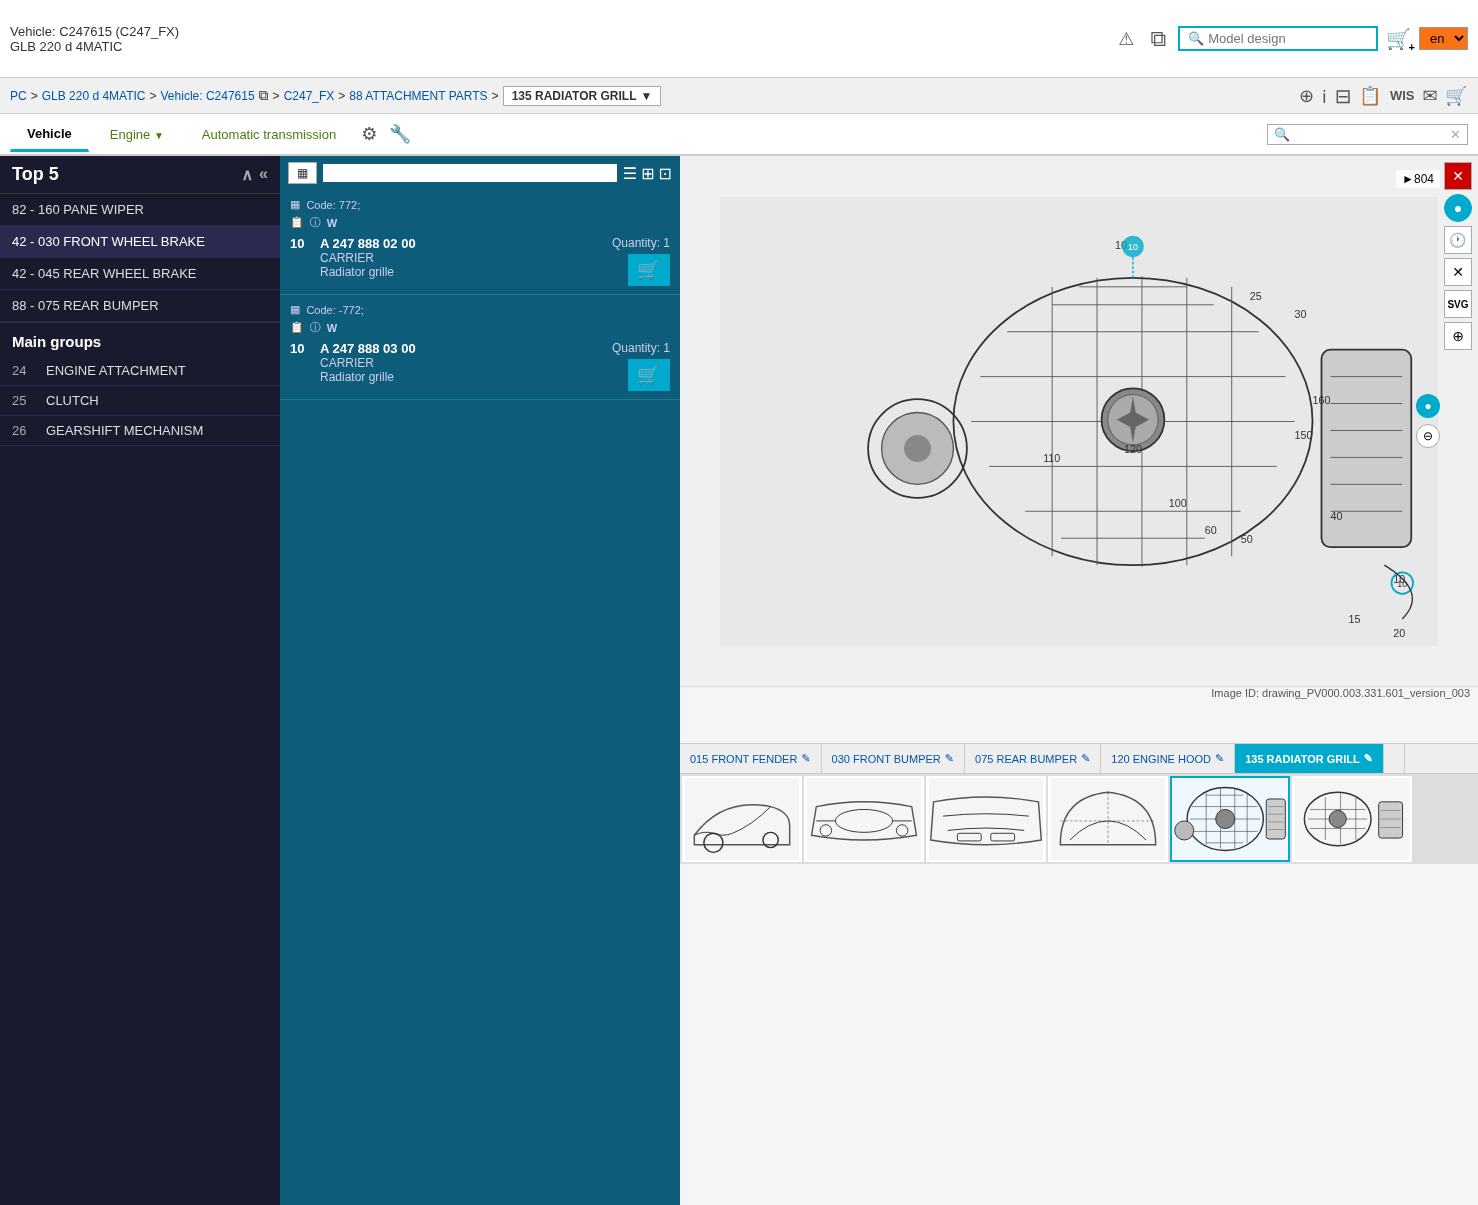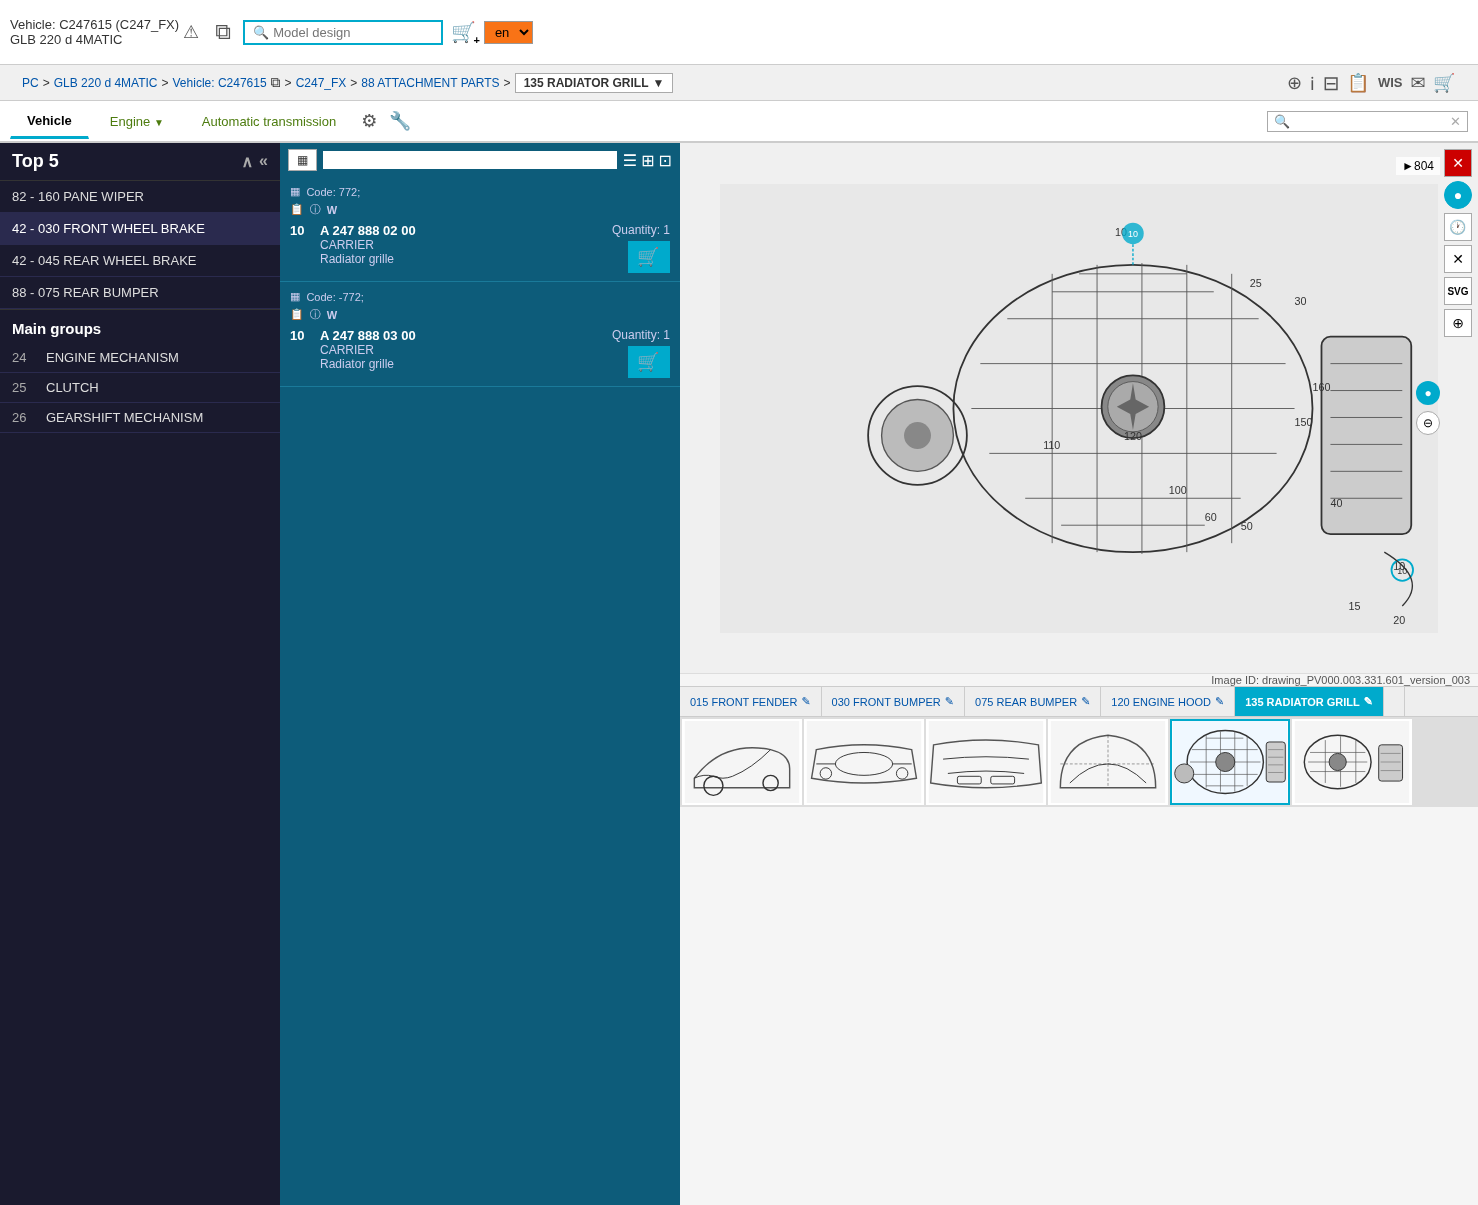--- a/index.html
+++ b/index.html
@@ -2,24 +2,25 @@
 <html><head>
   <meta charset="utf-8">
   <style>
     * { box-sizing: border-box; margin: 0; padding: 0; font-family: Arial, sans-serif; }
     body { width: 1478px; height: 1205px; overflow: hidden; background: #fff; font-size: 13px; }
 
     
     .top-bar {
       display: flex;
       align-items: center;
+      justify-content: space-between;
       background: #fff;
       padding: 6px 10px;
       border-bottom: 1px solid #ccc;
-      height: 65px;
+      height: 78px;
     }
     .top-bar-left { display: flex; flex-direction: column; font-size: 13px; color: #333; }
     .top-bar-right { display: flex; align-items: center; gap: 8px; }
     .lang-select {
       border: 1px solid #999;
       padding: 2px 6px;
       font-size: 13px;
       background: #f97316;
       cursor: pointer;
     }
@@ -63,21 +64,21 @@
       color: #000;
       font-weight: bold;
     }
 
     
     .breadcrumb-bar {
       display: flex;
       align-items: center;
       justify-content: space-between;
       background: #f0f0f0;
-      padding: 5px 22px;
+      padding: 5px 10px;
       border-bottom: 1px solid #ccc;
       height: 36px;
     }
     .breadcrumb { display: flex; align-items: center; gap: 4px; font-size: 12px; color: #0055aa; }
     .breadcrumb span { color: #333; }
     .breadcrumb a { color: #0055aa; cursor: pointer; text-decoration: none; }
     .bc-active {
       background: #fff;
       border: 1px solid #aaa;
       padding: 2px 8px;
@@ -316,20 +317,21 @@
       text-align: right;
       padding: 0 8px;
       border-top: 1px solid #ddd;
     }
 
     
     .bottom-section {
       height: 120px;
       border-top: 1px solid #ccc;
       background: #f97316;
+      margin-top: 44px;
     }
     .thumb-tabs {
       display: flex;
       background: #eee;
       border-bottom: 1px solid #ccc;
       height: 30px;
       align-items: stretch;
     }
     .thumb-tab {
       display: flex;
@@ -460,21 +462,21 @@
       </div>
     </div>
     <div class="left-panel-scroll">
       <div class="top5-item">82 - 160 PANE WIPER</div>
       <div class="top5-item active">42 - 030 FRONT WHEEL BRAKE</div>
       <div class="top5-item">42 - 045 REAR WHEEL BRAKE</div>
       <div class="top5-item">88 - 075 REAR BUMPER</div>
       <div class="main-groups-header">Main groups</div>
       <div class="group-item">
         <span class="group-num">24</span>
-        <span>ENGINE MECHANISM</span>
+        <span>ENGINE ATTACHMENT</span>
       </div>
       <div class="group-item">
         <span class="group-num">25</span>
         <span>CLUTCH</span>
       </div>
       <div class="group-item">
         <span class="group-num">26</span>
         <span>GEARSHIFT MECHANISM</span>
       </div>
     </div>

